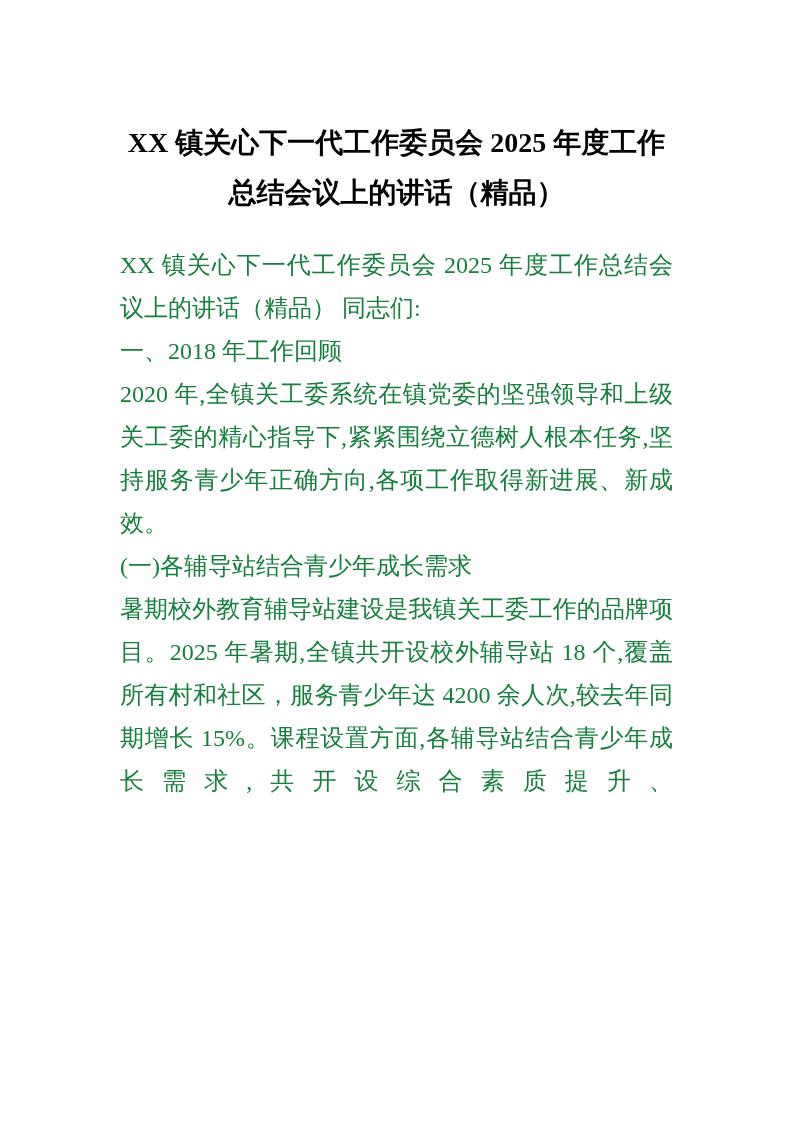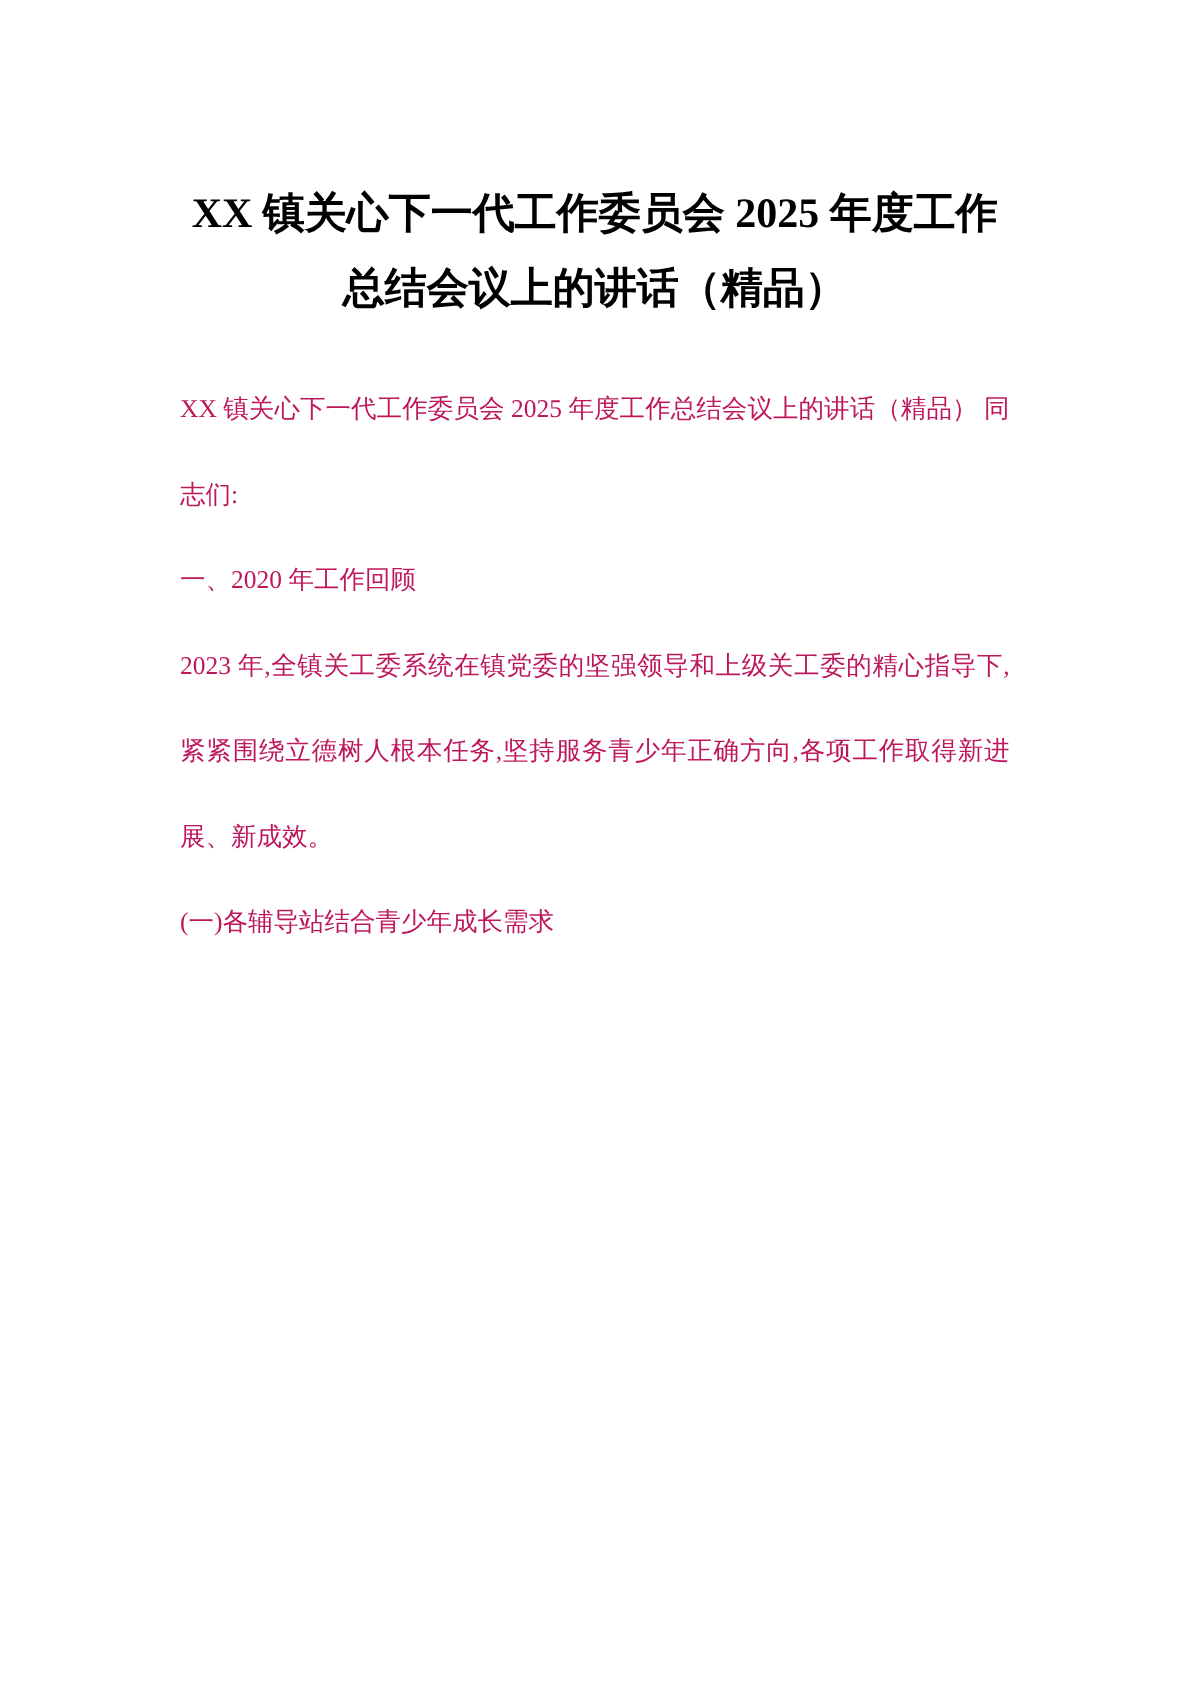--- a/index.html
+++ b/index.html
@@ -27,40 +27,41 @@
     font-weight: 700;
     line-height: 50px;
     text-align: center;
     color: #000000;
   }
   .doc-body {
     margin: 0;
   }
   .paragraph {
     margin: 0;
-    font-size: 17px;
-    line-height: 57px;
+    font-size: 24px;
+    line-height: 43px;
     text-align: justify;
-    color: #be185d;
+    color: #15803d;
     word-break: break-all;
   }
   .paragraph.continues {
     
     text-align-last: justify;
   }
 </style>
 </head>
 <body>
 
 <div class="page">
   <div class="content">
 
     <h1 class="doc-title">XX 镇关心下一代工作委员会 2025 年度工作总结会议上的讲话（精品）</h1>
 
     <div class="doc-body">
       <p class="paragraph">XX 镇关心下一代工作委员会 2025 年度工作总结会议上的讲话（精品） 同志们:</p>
-      <p class="paragraph">一、2020 年工作回顾</p>
-      <p class="paragraph">2023 年,全镇关工委系统在镇党委的坚强领导和上级关工委的精心指导下,紧紧围绕立德树人根本任务,坚持服务青少年正确方向,各项工作取得新进展、新成效。</p>
+      <p class="paragraph">一、2018 年工作回顾</p>
+      <p class="paragraph">2020 年,全镇关工委系统在镇党委的坚强领导和上级关工委的精心指导下,紧紧围绕立德树人根本任务,坚持服务青少年正确方向,各项工作取得新进展、新成效。</p>
       <p class="paragraph">(一)各辅导站结合青少年成长需求</p>
+      <p class="paragraph continues">暑期校外教育辅导站建设是我镇关工委工作的品牌项目。2025 年暑期,全镇共开设校外辅导站 18 个,覆盖所有村和社区，服务青少年达 4200 余人次,较去年同期增长 15%。课程设置方面,各辅导站结合青少年成长需求,共开设综合素质提升、</p>
     </div>
 
   </div>
 </div>
 
 </body></html>

